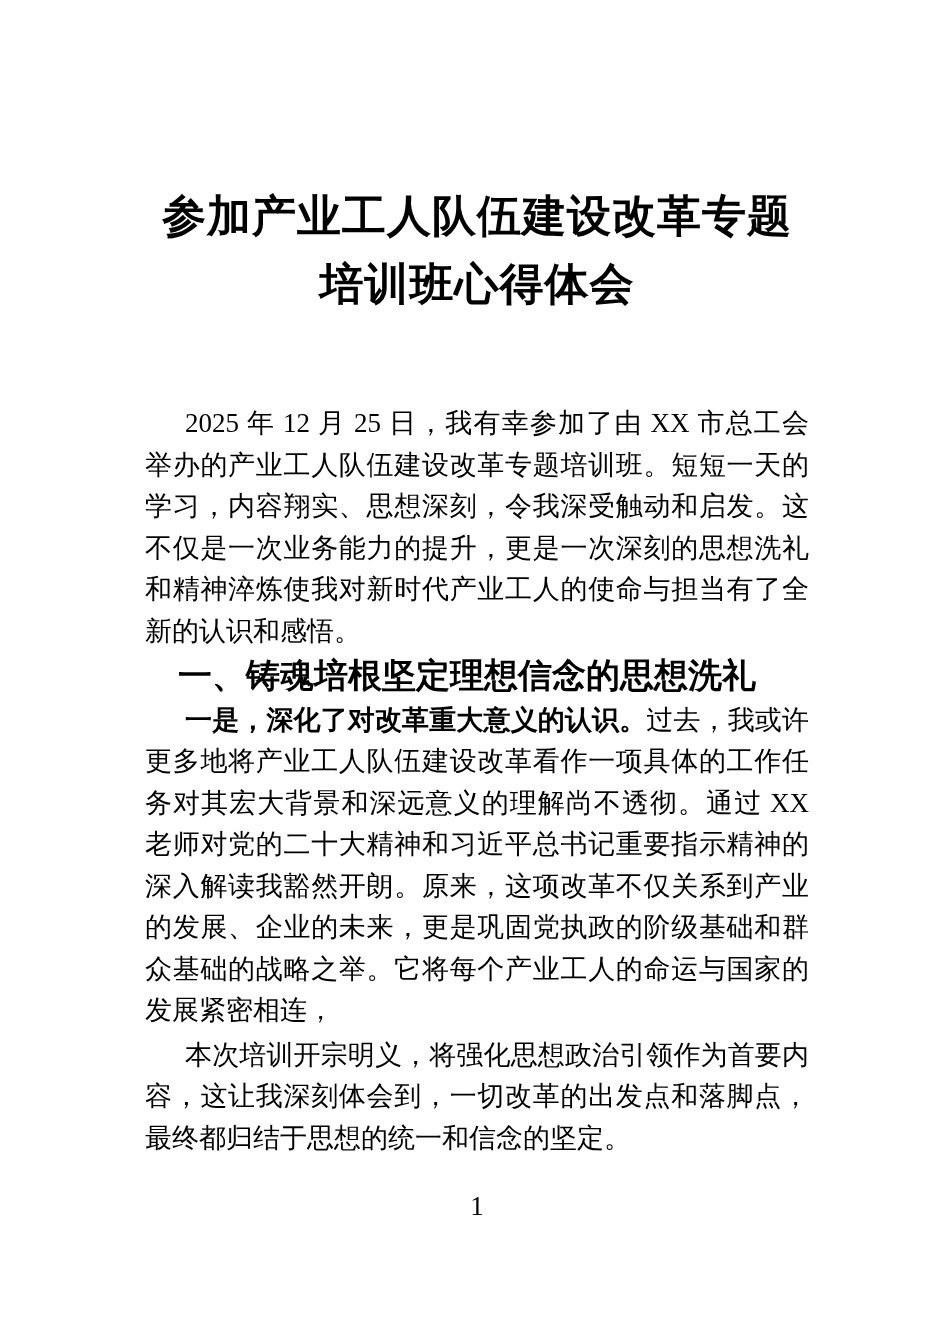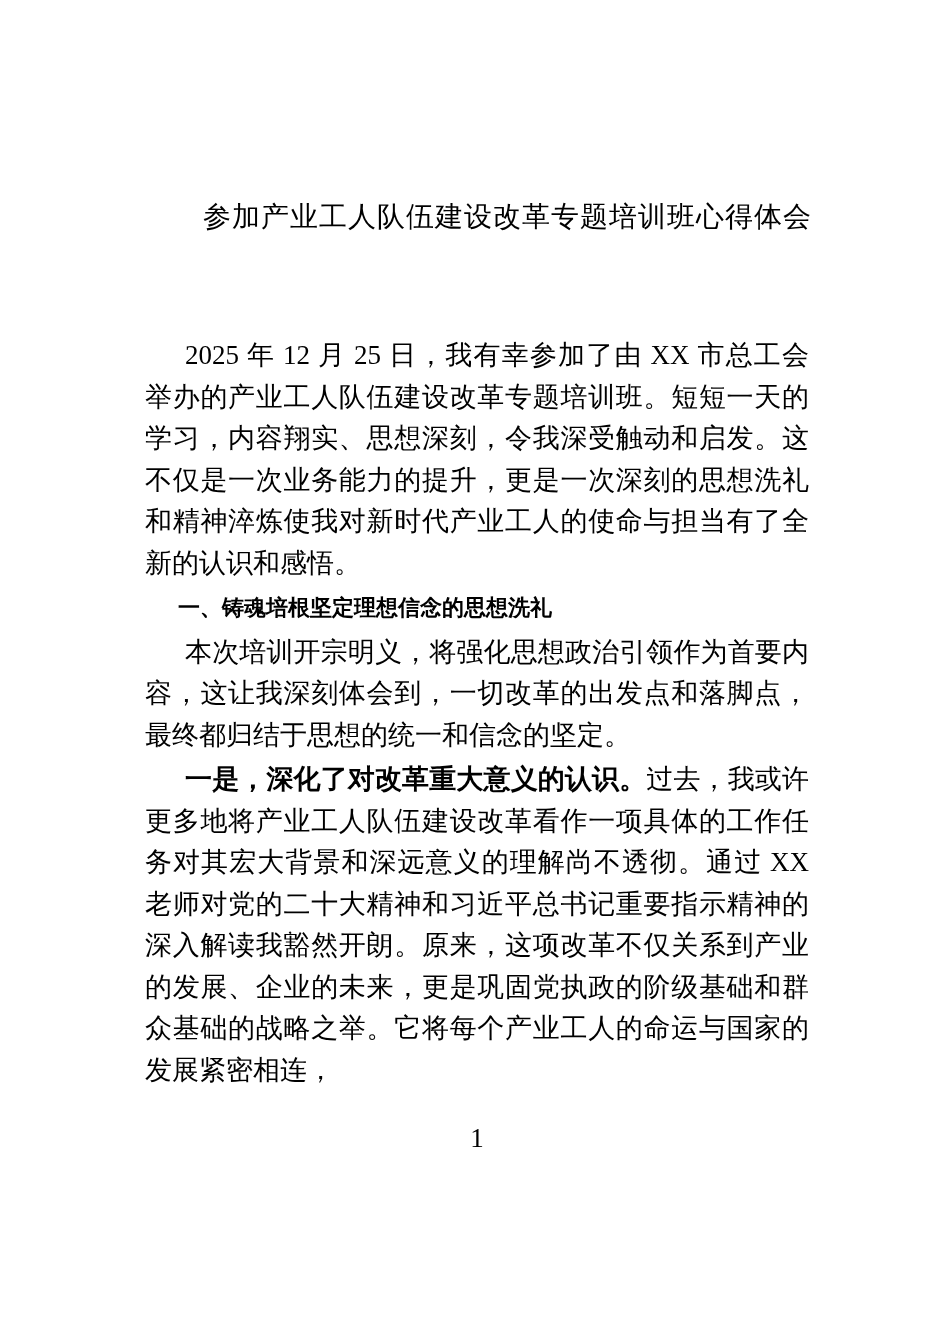--- a/index.html
+++ b/index.html
@@ -14,43 +14,43 @@
     background: #ffffff;
     color: #000000;
     box-sizing: border-box;
     padding: 183px 138px 0 142px;
     overflow: hidden;
     font-family: "Liberation Serif", "DejaVu Serif", serif;
   }
   .doc-title {
     margin: 0 0 84px 0;
     font-family: "Liberation Serif", "DejaVu Serif", serif;
-    font-weight: normal;
-    font-size: 28px;
+    font-weight: bold;
+    font-size: 44px;
     line-height: 68px;
     letter-spacing: 1px;
-    text-align: right;
+    text-align: center;
     color: #000000;
   }
   .body-para {
     margin: 3px;
     font-family: "Liberation Serif", "DejaVu Serif", serif;
     font-weight: normal;
     font-size: 27px;
     line-height: 41.5px;
     text-align: justify;
     text-justify: inter-character;
     text-indent: 40px;
     color: #000000;
   }
   .section-heading {
     margin: 0;
     font-family: "Liberation Sans", "DejaVu Sans", sans-serif;
     font-weight: bold;
-    font-size: 22px;
+    font-size: 34px;
     line-height: 41.5px;
     text-indent: 36px;
     text-align: left;
     color: #000000;
   }
   .bold-lead {
     font-family: "Liberation Sans", "DejaVu Sans", sans-serif;
     font-weight: bold;
   }
   .page-number {
@@ -66,19 +66,19 @@
 <body>
 
 <div class="page">
 
   <h1 class="doc-title">参加产业工人队伍建设改革专题培训班心得体会</h1>
 
   <p class="body-para">2025 年 12 月 25 日，我有幸参加了由 XX 市总工会举办的产业工人队伍建设改革专题培训班。短短一天的学习，内容翔实、思想深刻，令我深受触动和启发。这不仅是一次业务能力的提升，更是一次深刻的思想洗礼和精神淬炼使我对新时代产业工人的使命与担当有了全新的认识和感悟。</p>
 
   <h2 class="section-heading">一、铸魂培根坚定理想信念的思想洗礼</h2>
 
+  <p class="body-para"><strong class="bold-lead">一是，深化了对改革重大意义的认识。</strong><span>过去，我或许更多地将产业工人队伍建设改革看作一项具体的工作任务对其宏大背景和深远意义的理解尚不透彻。通过 XX 老师对党的二十大精神和习近平总书记重要指示精神的深入解读我豁然开朗。原来，这项改革不仅关系到产业的发展、企业的未来，更是巩固党执政的阶级基础和群众基础的战略之举。它将每个产业工人的命运与国家的发展紧密相连，</span></p>
+
   <p class="body-para">本次培训开宗明义，将强化思想政治引领作为首要内容，这让我深刻体会到，一切改革的出发点和落脚点，最终都归结于思想的统一和信念的坚定。</p>
-
-  <p class="body-para"><strong class="bold-lead">一是，深化了对改革重大意义的认识。</strong><span>过去，我或许更多地将产业工人队伍建设改革看作一项具体的工作任务对其宏大背景和深远意义的理解尚不透彻。通过 XX 老师对党的二十大精神和习近平总书记重要指示精神的深入解读我豁然开朗。原来，这项改革不仅关系到产业的发展、企业的未来，更是巩固党执政的阶级基础和群众基础的战略之举。它将每个产业工人的命运与国家的发展紧密相连，</span></p>
 
   <div class="page-number">1</div>
 
 </div>
 
 </body></html>

